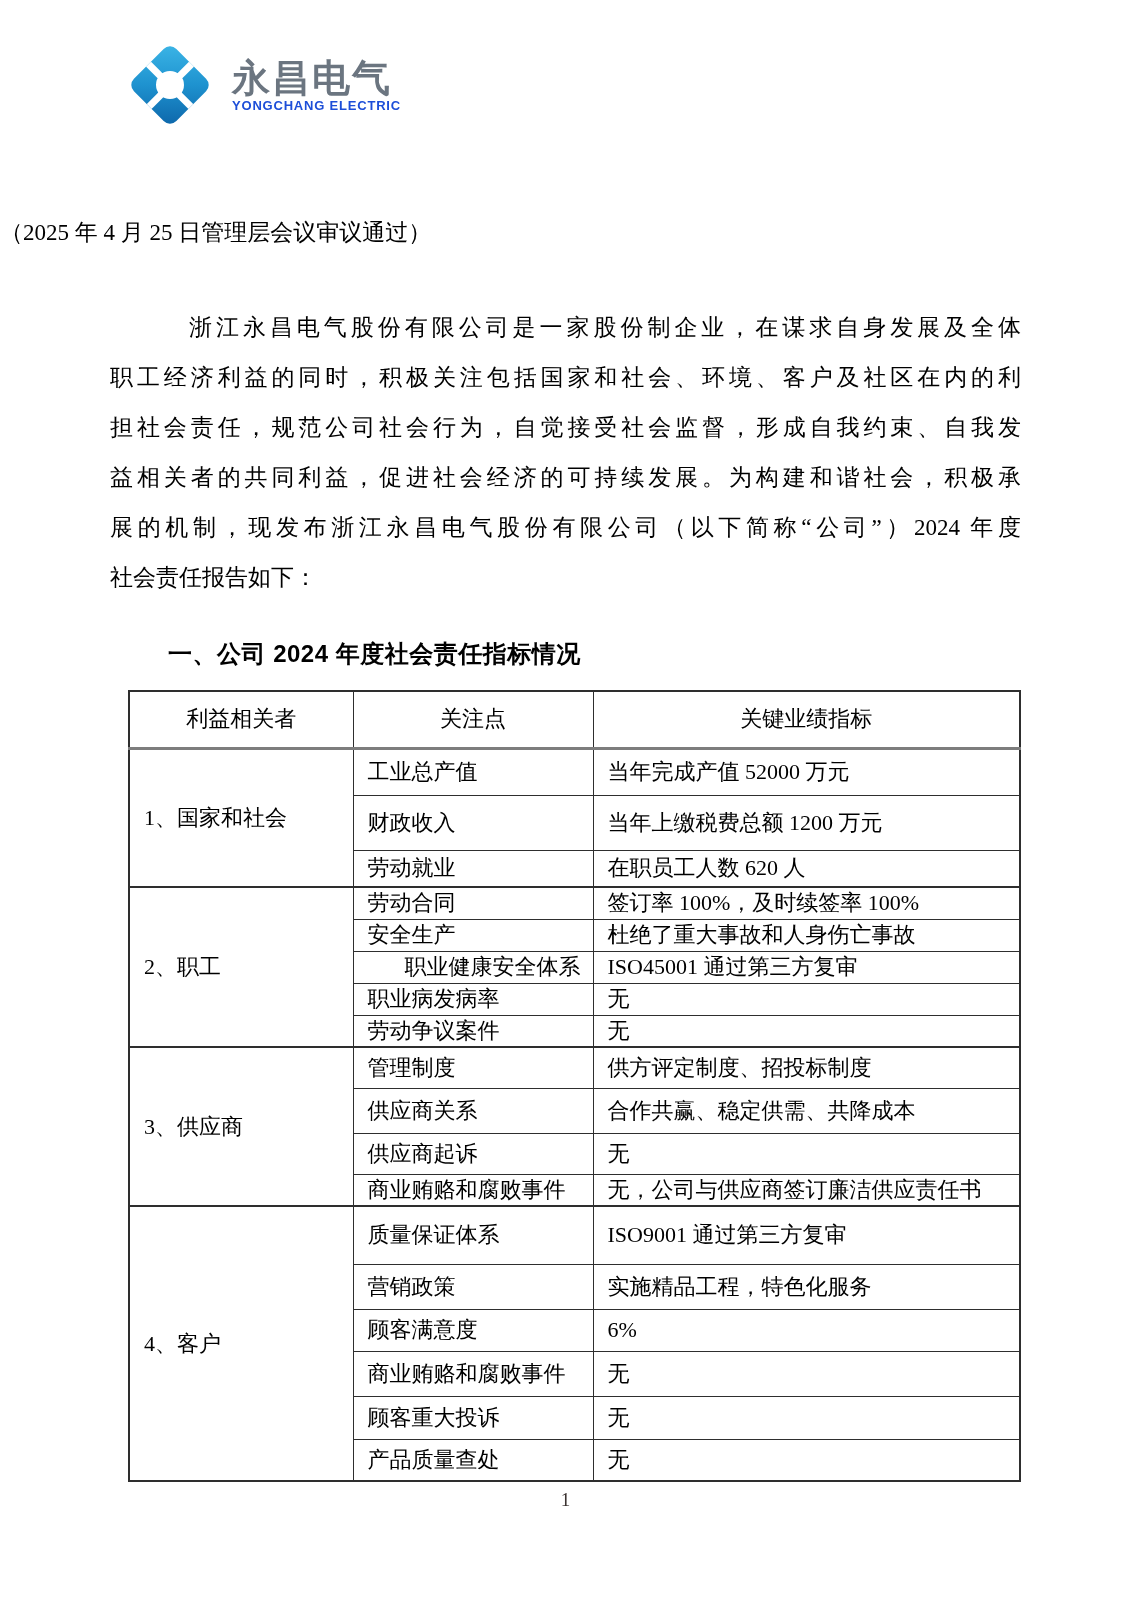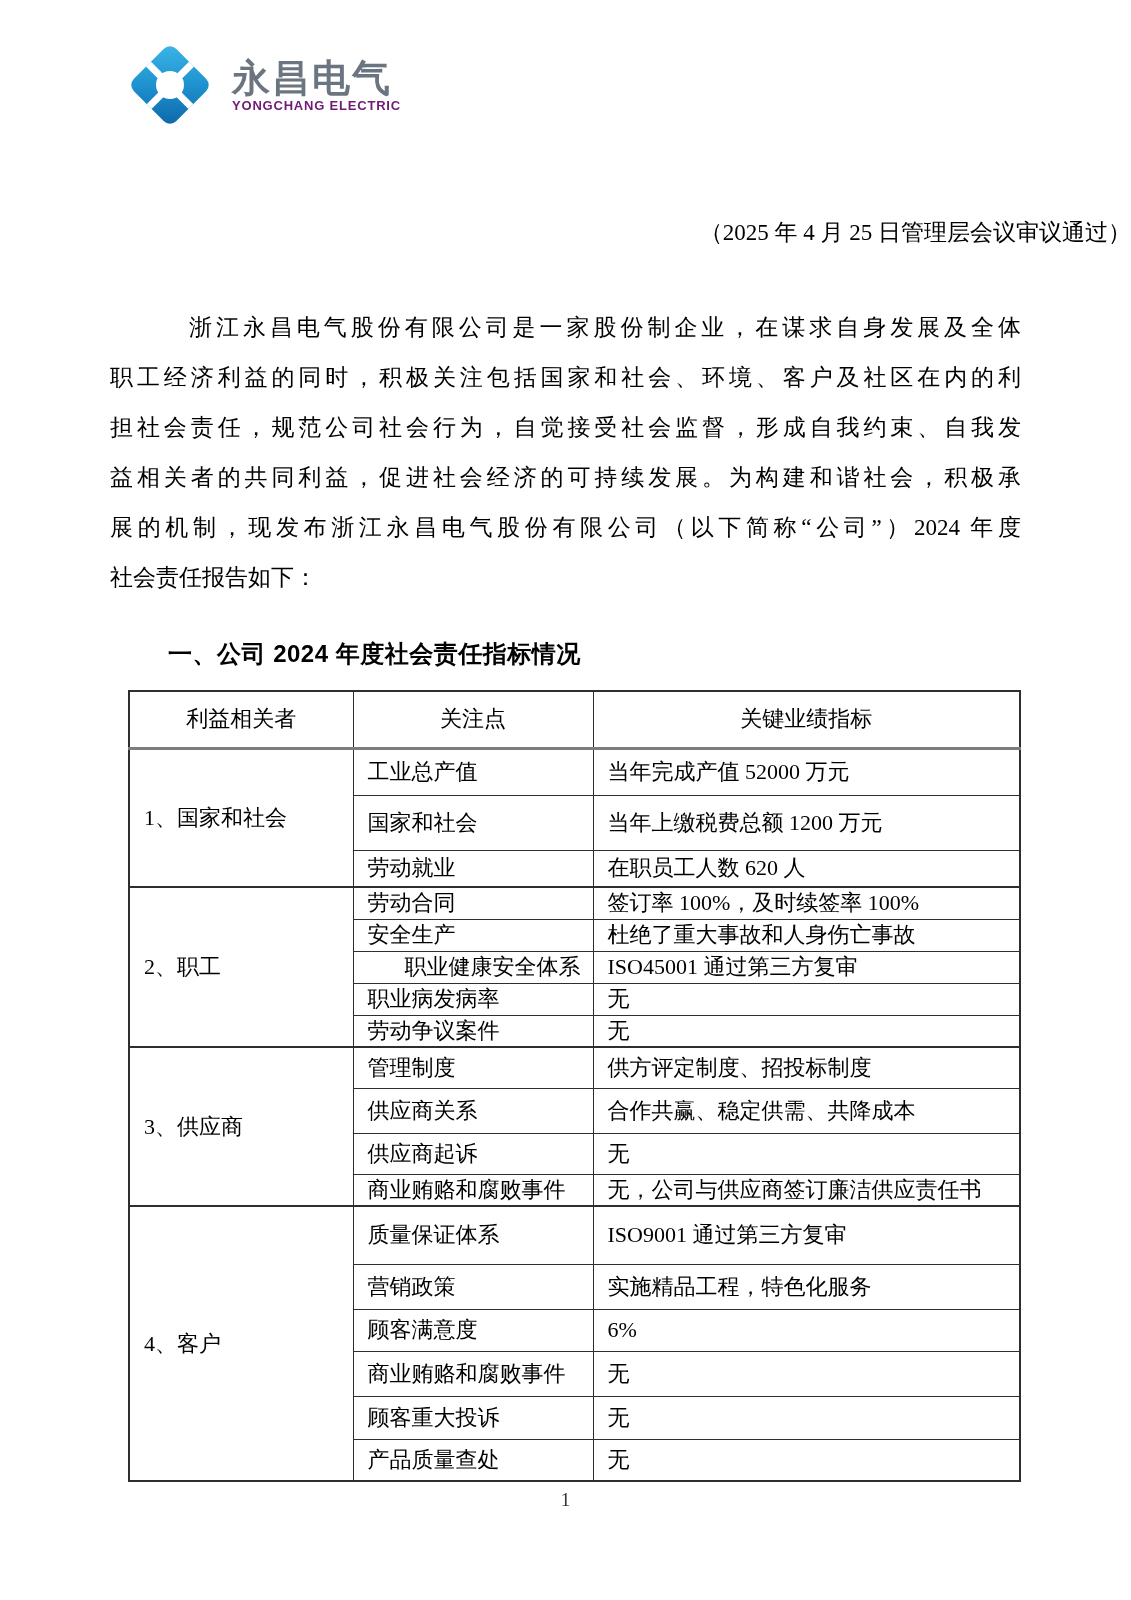--- a/index.html
+++ b/index.html
@@ -73,23 +73,22 @@
     text-align: center;
     font-family: "Liberation Serif", "DejaVu Serif", serif;
     font-weight: bold;
     font-size: 37px;
     letter-spacing: 1px;
   }
   .subtitle {
     position: absolute;
     left: 0; right: 0;
     top: 217px;
-    text-align: right;
+    text-align: left;
     font-size: 23px;
-    padding-left: 36px;
   }
 
   
   .paragraph {
     position: absolute;
     left: 110px;
     width: 911px;
     top: 303px;
     font-size: 23px;
   }
@@ -163,21 +162,21 @@
   <div class="logo">
     <div class="diamond-wrap">
       <div class="diamond" id="diamond" style="background: linear-gradient(135deg, rgb(60, 182, 231) 0%, rgb(30, 146, 207) 50%, rgb(13, 101, 169) 100%);">
         <div class="bar h"></div>
         <div class="bar v"></div>
         <div class="circle"></div>
       </div>
     </div>
     <div class="logo-text">
       <div class="logo-cn" style="color: rgb(107, 117, 128);">永昌电气</div>
-      <div class="logo-en" style="color: #701a75;">YONGCHANG ELECTRIC</div>
+      <div class="logo-en" style="color: #1d4ed8;">YONGCHANG ELECTRIC</div>
     </div>
   </div>
 
   <div class="subtitle">（2025 年 4 月 25 日管理层会议审议通过）</div>
 
   <div class="paragraph" id="paragraph">
       <div class="pline indent justify">浙江永昌电气股份有限公司是一家股份制企业，在谋求自身发展及全体</div>
       <div class="pline justify">职工经济利益的同时，积极关注包括国家和社会、环境、客户及社区在内的利</div>
       <div class="pline justify">担社会责任，规范公司社会行为，自觉接受社会监督，形成自我约束、自我发</div>
       <div class="pline justify">益相关者的共同利益，促进社会经济的可持续发展。为构建和谐社会，积极承</div>
@@ -200,21 +199,21 @@
         <th>关键业绩指标</th>
       </tr>
     </thead>
     <tbody id="table-body">
         <tr class="group-start">
           <td class="stakeholder" rowspan="3">1、国家和社会</td>
           <td class="focus" style="height: 47px;">工业总产值</td>
           <td class="kpi">当年完成产值 52000 万元</td>
         </tr>
         <tr>
-          <td class="focus" style="height: 55px;">国家和社会</td>
+          <td class="focus" style="height: 55px;">财政收入</td>
           <td class="kpi">当年上缴税费总额 1200 万元</td>
         </tr>
         <tr>
           <td class="focus" style="height: 37px;">劳动就业</td>
           <td class="kpi">在职员工人数 620 人</td>
         </tr>
         <tr class="group-start">
           <td class="stakeholder" rowspan="5">2、职工</td>
           <td class="focus" style="height: 32px;">劳动合同</td>
           <td class="kpi">签订率 100%，及时续签率 100%</td>

